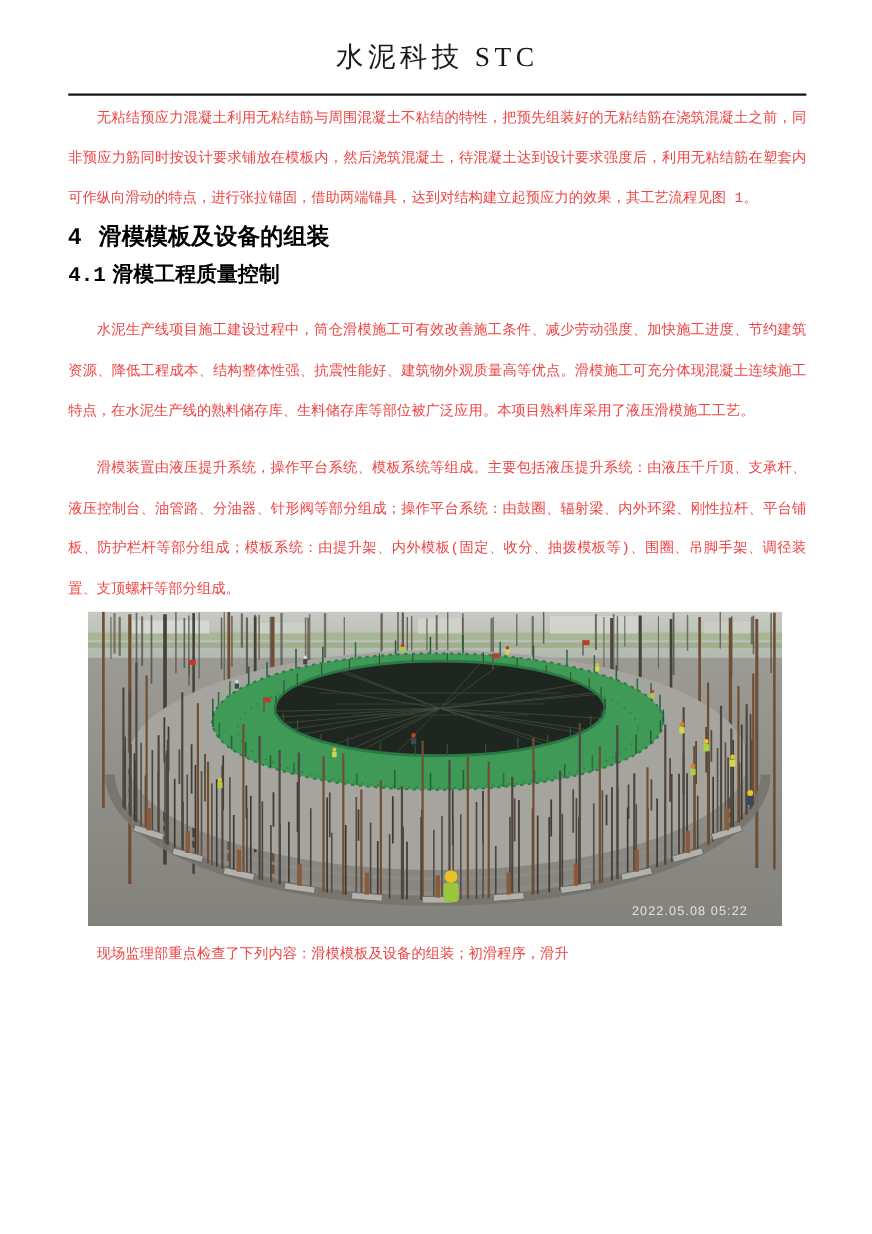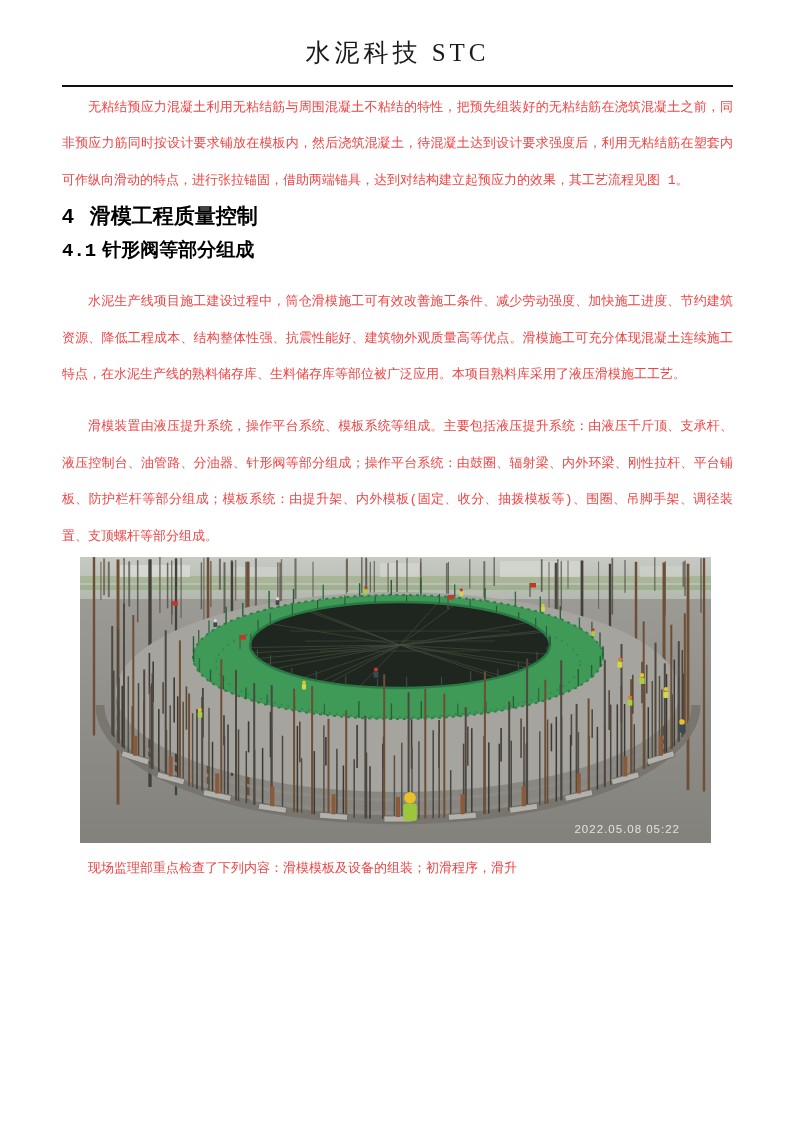--- a/index.html
+++ b/index.html
@@ -73,23 +73,23 @@
 <body>
 
 <div class="page">
   <div class="content">
 
     <h1 class="journal-title">水泥科技 STC</h1>
     <hr class="header-rule">
 
     <p class="para p1">无粘结预应力混凝土利用无粘结筋与周围混凝土不粘结的特性，把预先组装好的无粘结筋在浇筑混凝土之前，同非预应力筋同时按设计要求铺放在模板内，然后浇筑混凝土，待混凝土达到设计要求强度后，利用无粘结筋在塑套内可作纵向滑动的特点，进行张拉锚固，借助两端锚具，达到对结构建立起预应力的效果，其工艺流程见图 1。</p>
 
-    <h2 class="h1"><span class="h-num">4</span><span>滑模工程质量控制</span></h2>
-
-    <h3 class="h2"><span class="h-num">4.1</span><span>针形阀等部分组成</span></h3>
+    <h2 class="h1"><span class="h-num">4</span><span>滑模模板及设备的组装</span></h2>
+
+    <h3 class="h2"><span class="h-num">4.1</span><span>滑模工程质量控制</span></h3>
 
     <p class="para p2">水泥生产线项目施工建设过程中，筒仓滑模施工可有效改善施工条件、减少劳动强度、加快施工进度、节约建筑资源、降低工程成本、结构整体性强、抗震性能好、建筑物外观质量高等优点。滑模施工可充分体现混凝土连续施工特点，在水泥生产线的熟料储存库、生料储存库等部位被广泛应用。本项目熟料库采用了液压滑模施工工艺。</p>
 
     <p class="para p3">滑模装置由液压提升系统，操作平台系统、模板系统等组成。主要包括液压提升系统：由液压千斤顶、支承杆、液压控制台、油管路、分油器、针形阀等部分组成；操作平台系统：由鼓圈、辐射梁、内外环梁、刚性拉杆、平台铺板、防护栏杆等部分组成；模板系统：由提升架、内外模板(固定、收分、抽拨模板等)、围圈、吊脚手架、调径装置、支顶螺杆等部分组成。</p>
 
     <div class="photo-wrap">
       <svg viewBox="0 0 631 286" aria-hidden="true">
         <defs>
           <linearGradient id="gGround" x1="0" y1="0" x2="0" y2="1">
             <stop offset="0" stop-color="#9d9b95"></stop>

